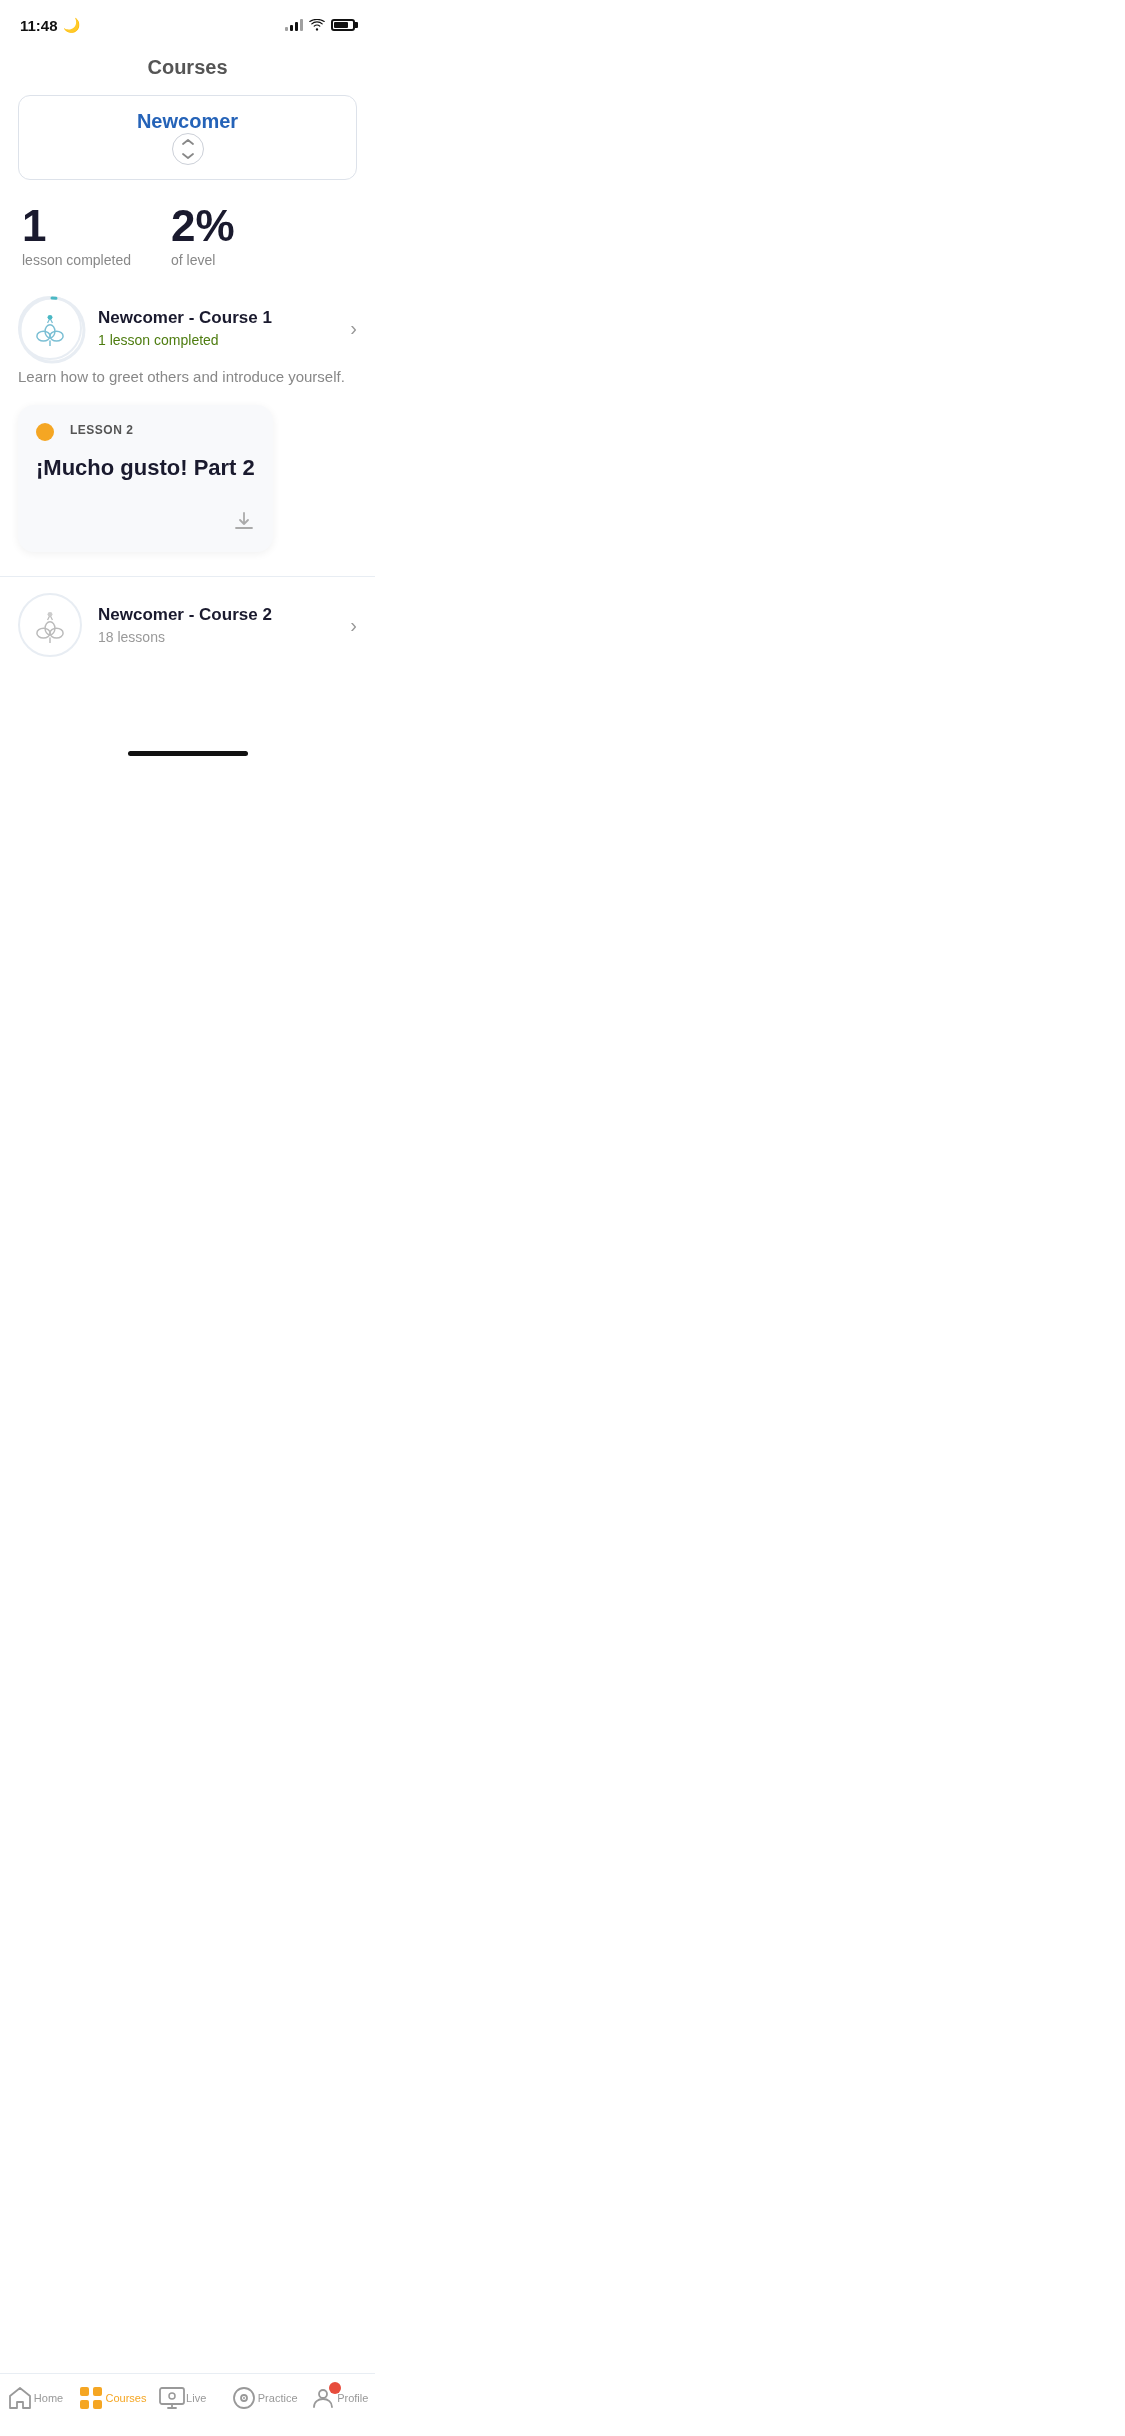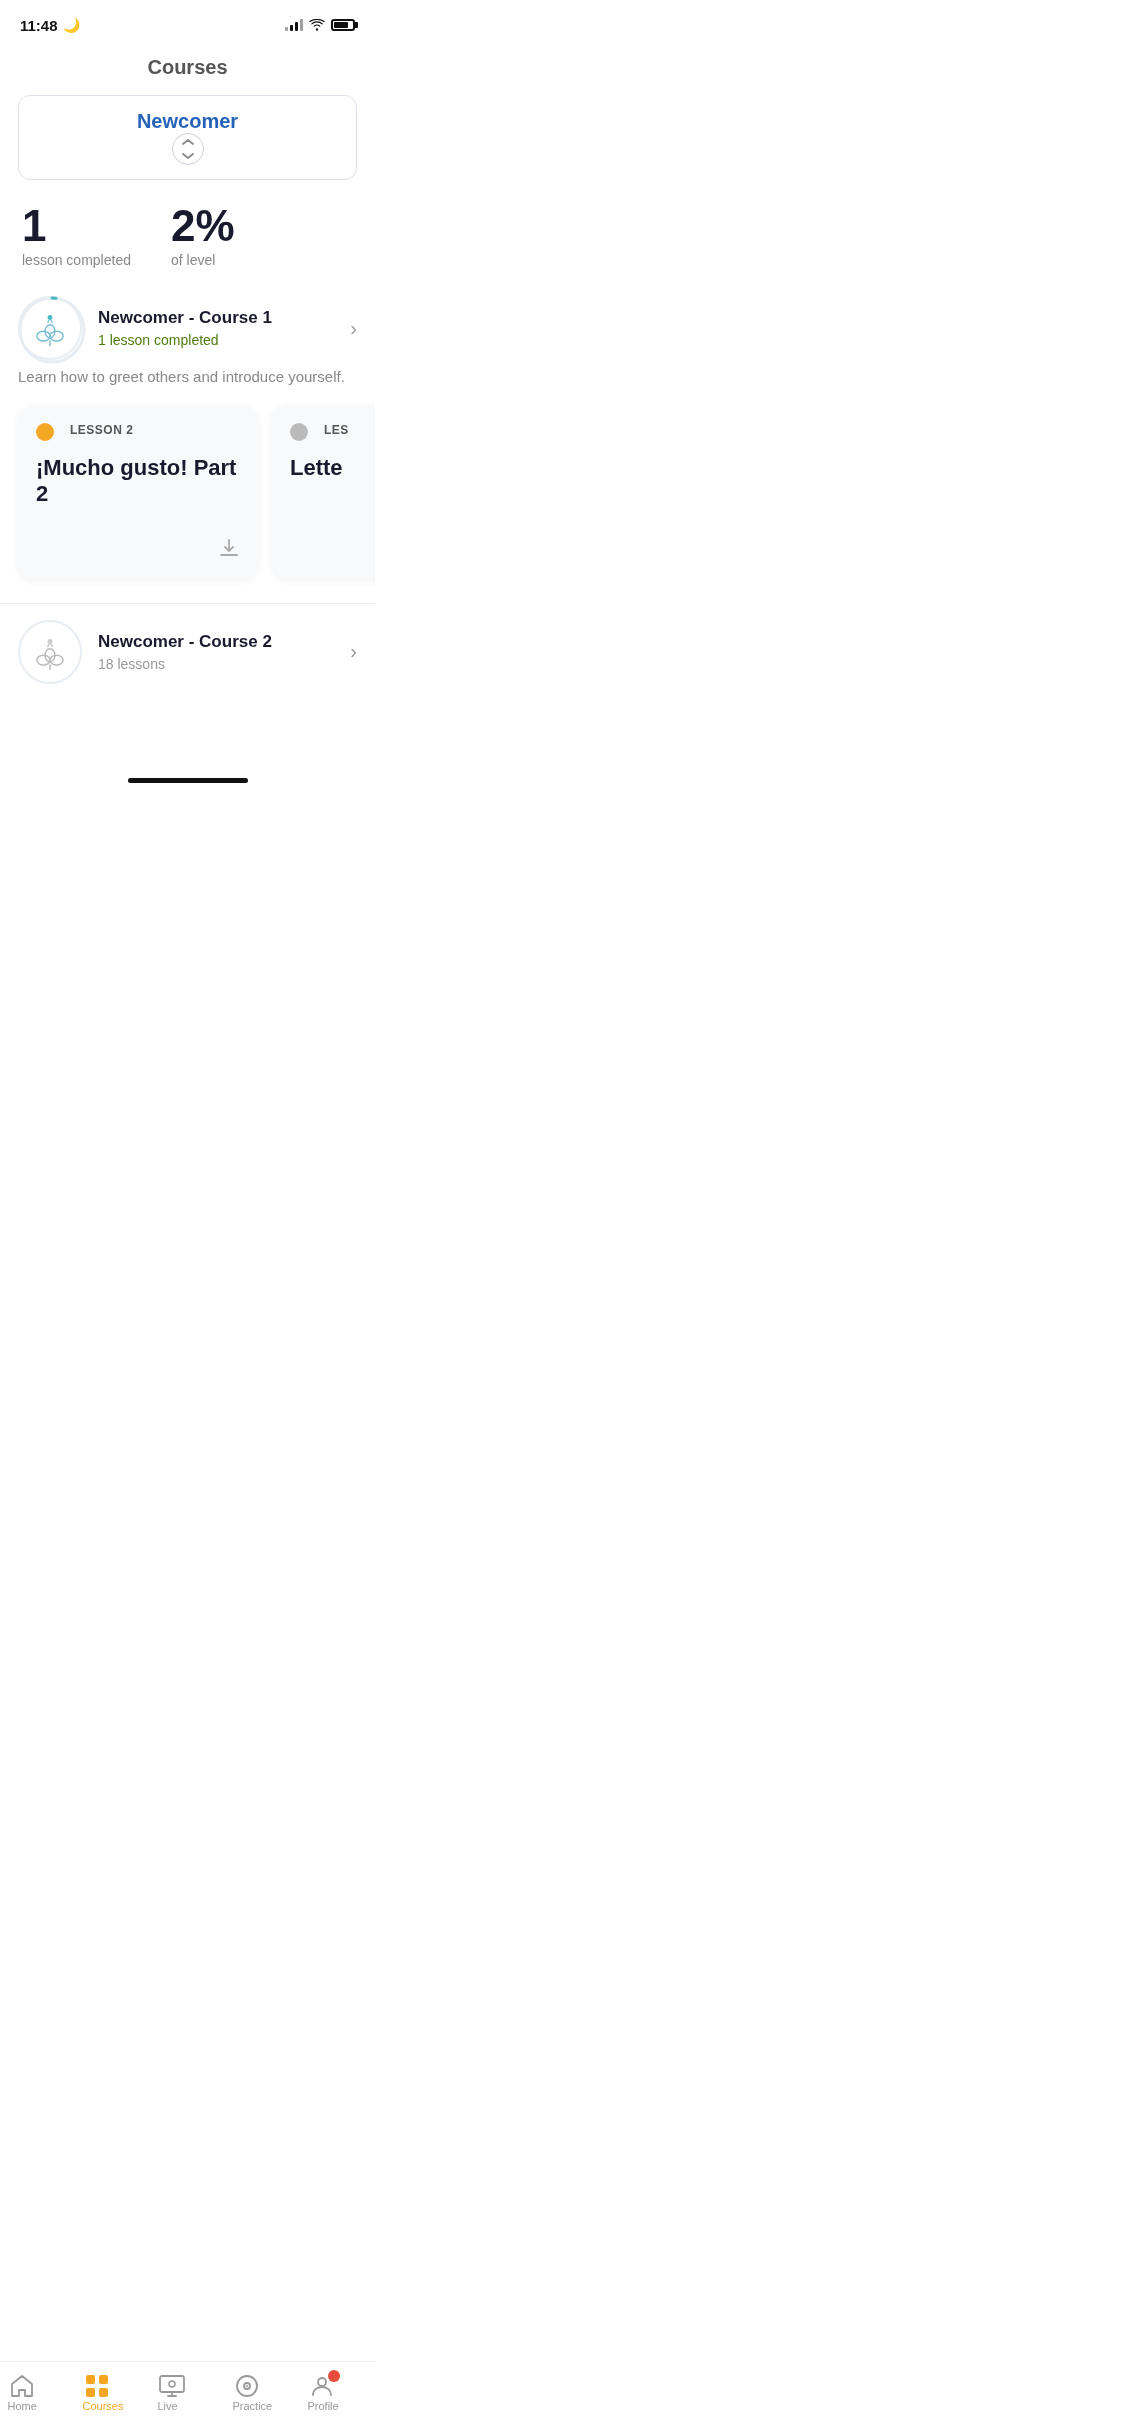--- a/index.html
+++ b/index.html
@@ -271,21 +271,22 @@
       left: 0;
       width: 375px;
       background: #fff;
       border-top: 1px solid #e8edf3;
       display: flex;
       justify-content: space-around;
       padding: 10px 0 24px 0;
     }
     .nav-item {
       display: flex;
-      flex-direction: column;
+      flex-direction: row;
+      align-items: center;
       gap: 0;
       cursor: pointer;
       min-width: 60px;
     }
     .nav-icon {
       width: 28px;
       height: 28px;
       display: flex;
       align-items: center;
       justify-content: center;
@@ -410,27 +411,20 @@
     <div class="lesson-card-bottom">
       <span class="download-icon">
         <svg width="22" height="20" viewBox="0 0 22 20" fill="none">
           <path d="M11 2v11M7 9l4 4 4-4" stroke="#aaa" stroke-width="1.8" stroke-linecap="round" stroke-linejoin="round"></path>
           <path d="M3 17h16" stroke="#aaa" stroke-width="1.8" stroke-linecap="round"></path>
         </svg>
       </span>
     </div>
   </div>
 
-  <div class="lesson-card" style="min-width:120px;">
-    <div class="lesson-header">
-      <div class="lesson-dot-inactive"></div>
-      <span class="lesson-number">LES</span>
-    </div>
-    <div class="lesson-title">Lette</div>
-  </div>
 </div>
 
 <div class="divider"></div>
 
 <div class="course-card" style="margin-top:16px;">
   <div class="course-icon-wrap">
     <svg class="plant-svg" viewBox="0 0 40 44" fill="none">
       <ellipse cx="12" cy="32" rx="8" ry="6" stroke="#bbb" stroke-width="1.8" fill="none"></ellipse>
       <ellipse cx="28" cy="32" rx="8" ry="6" stroke="#bbb" stroke-width="1.8" fill="none"></ellipse>
       <ellipse cx="20" cy="26" rx="6" ry="8" stroke="#bbb" stroke-width="1.8" fill="none"></ellipse>

